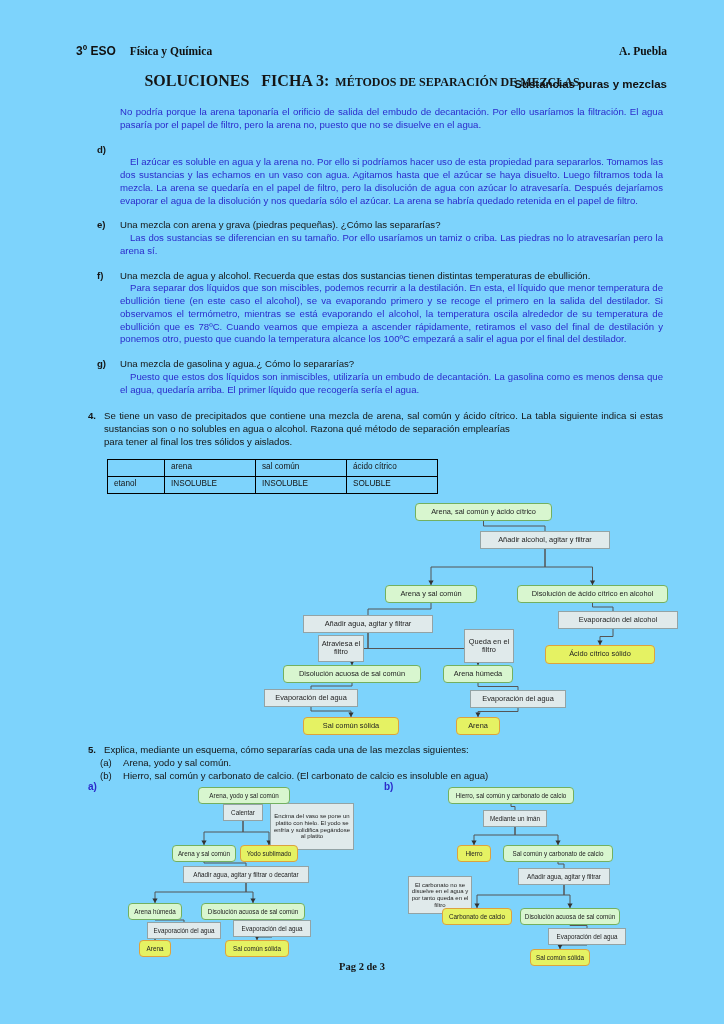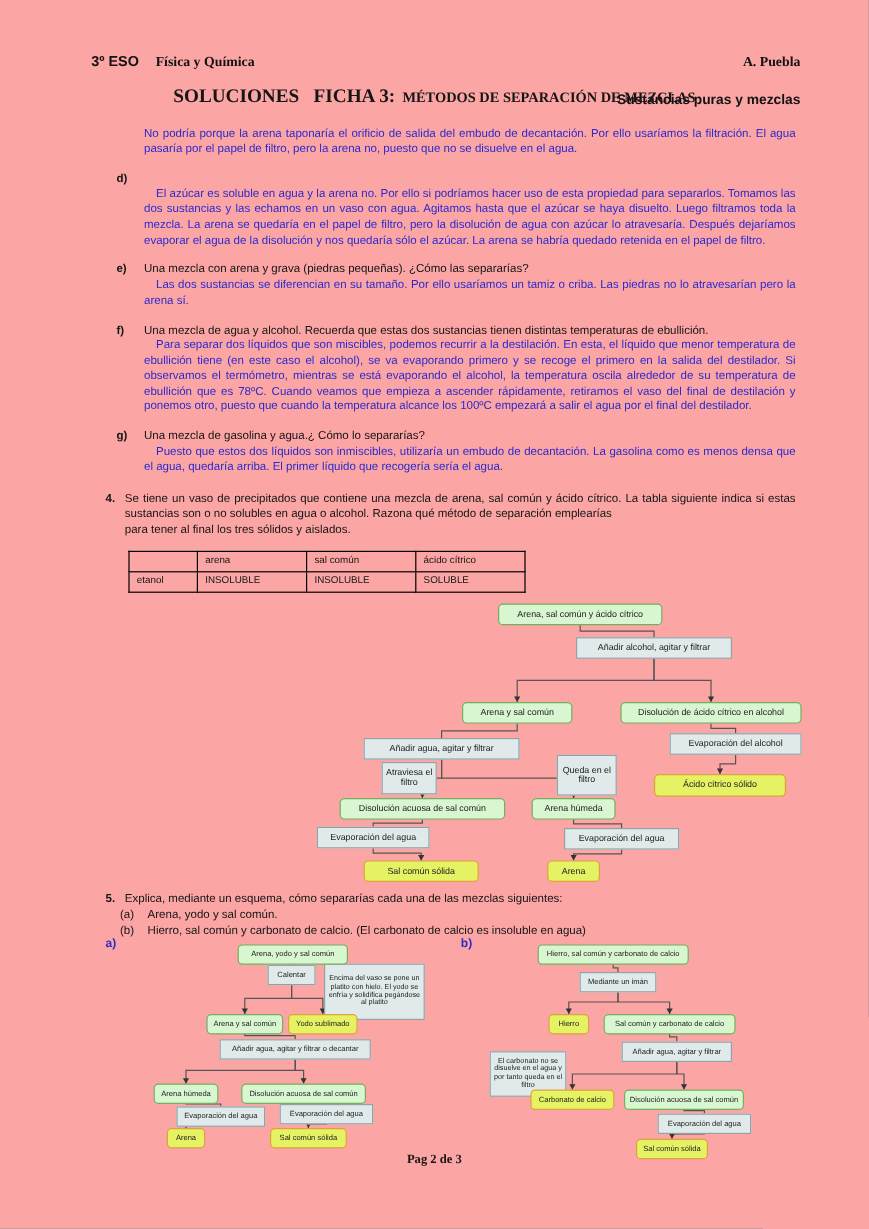--- a/index.html
+++ b/index.html
@@ -1,16 +1,16 @@
 <!DOCTYPE html>
 <html><head>
 <meta charset="utf-8">
 <style>
   html,body{margin:0;padding:0;background:#888;}
-  .page{position:relative;width:724px;height:1024px;background:#fca5a5;overflow:hidden;color:#111;}
+  .page{position:relative;width:724px;height:1024px;background:#7dd3fc;overflow:hidden;color:#111;}
 
   
   .hdr-row1{position:absolute;top:44px;left:76px;right:57px;display:flex;justify-content:space-between;align-items:baseline;}
   .hdr-left{display:flex;align-items:baseline;}
   .course{font-family:"Liberation Sans",sans-serif;font-weight:bold;font-size:12px;}
   .subject{font-family:"Liberation Serif",serif;font-weight:bold;font-size:11.5px;margin-left:14px;}
   .author{font-family:"Liberation Serif",serif;font-weight:bold;font-size:11.5px;}
   .topic{position:absolute;top:62px;right:57px;font-family:Liberation Sans, sans-serif;font-weight:bold;font-size:11.5px;margin-top:16px;}
   .title{position:absolute;top:72px;left:0;right:0;text-align:center;font-family:"Liberation Serif",serif;font-weight:bold;color:#151515;}
   .title .t1{font-size:16px;}
@@ -171,21 +171,21 @@
           <path d="M51,207 L51,213 L91,213 L91,219" fill="none" stroke="#555" stroke-width="1"></path>
           <polygon points="88.4,214.5 93.6,214.5 91,219" fill="#333"></polygon>
           <path d="M218,185 L218,188.5 L258,188.5 L258,192" fill="none" stroke="#555" stroke-width="1"></path>
           <path d="M258,208 L258,213.5 L218,213.5 L218,219" fill="none" stroke="#555" stroke-width="1"></path>
           <polygon points="215.4,214.5 220.6,214.5 218,219" fill="#333"></polygon>
         </svg>
         <div class="fcn green" style="left: 155px; top: 5px; width: 137px; min-height: 18px;">Arena, sal común y ácido cítrico</div>
         <div class="fcn grey" style="left: 220px; top: 33px; width: 130px; min-height: 18px;">Añadir alcohol, agitar y filtrar</div>
         <div class="fcn green" style="left: 125px; top: 87px; width: 92px; min-height: 18px;">Arena y sal común</div>
         <div class="fcn green" style="left: 257px; top: 87px; width: 151px; min-height: 18px;">Disolución de ácido cítrico en alcohol</div>
-        <div class="fcn grey" style="left: 298px; top: 113px; width: 110px; min-height: 17px;">Evaporación del alcohol</div>
+        <div class="fcn grey" style="left: 298px; top: 113px; width: 120px; min-height: 17px;">Evaporación del alcohol</div>
         <div class="fcn yellow" style="left: 285px; top: 147px; width: 110px; min-height: 19px;">Ácido cítrico sólido</div>
         <div class="fcn grey" style="left: 43px; top: 117px; width: 130px; min-height: 17px;">Añadir agua, agitar y filtrar</div>
         <div class="fcn grey" style="left: 58px; top: 137px; width: 46px; min-height: 24px;">Atraviesa el filtro</div>
         <div class="fcn grey" style="left: 204px; top: 131px; width: 50px; min-height: 34px;">Queda en el filtro</div>
         <div class="fcn green" style="left: 23px; top: 167px; width: 138px; min-height: 18px;">Disolución acuosa de sal común</div>
         <div class="fcn green" style="left: 183px; top: 167px; width: 70px; min-height: 18px;">Arena húmeda</div>
         <div class="fcn grey" style="left: 4px; top: 191px; width: 94px; min-height: 16px;">Evaporación del agua</div>
         <div class="fcn yellow" style="left: 43px; top: 219px; width: 96px; min-height: 18px;">Sal común sólida</div>
         <div class="fcn grey" style="left: 210px; top: 192px; width: 96px; min-height: 16px;">Evaporación del agua</div>
         <div class="fcn yellow" style="left: 196px; top: 219px; width: 44px; min-height: 18px;">Arena</div>

